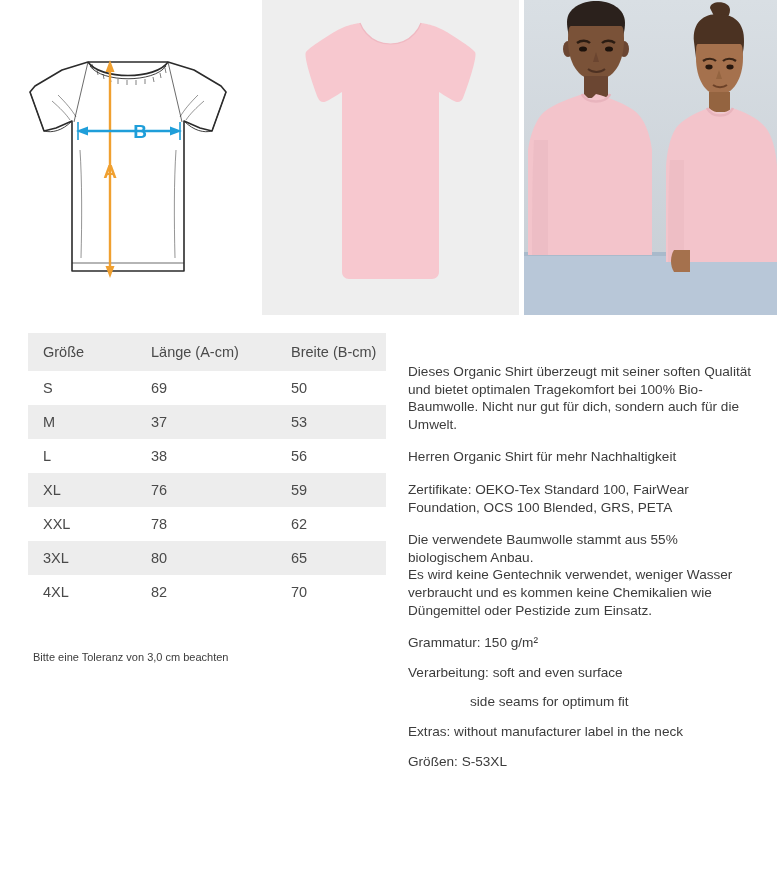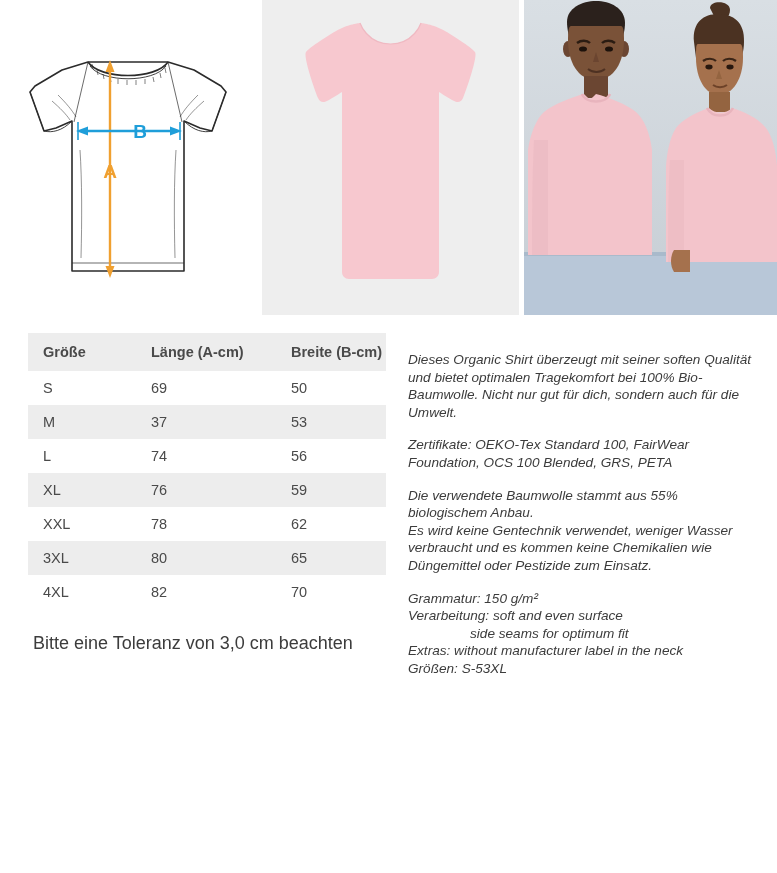--- a/index.html
+++ b/index.html
@@ -53,54 +53,54 @@
     padding-left: 28px;
     padding-top: 18px;
   }
   table.size-table {
     border-collapse: collapse;
     width: 358px;
     font-size: 14.5px;
   }
   table.size-table th {
     text-align: left;
-    font-weight: bold;
+    font-weight: normal;
     color: #4a4a4a;
     padding: 11px 0 11px 15px;
     background: #ededed;
     font-size: 14.5px;
   }
   table.size-table td {
     padding: 9px 0 9px 15px;
     color: #4a4a4a;
   }
   table.size-table tr.odd td { background: #ededed; }
   table.size-table tr.even td { background: #ffffff; }
   .col-size { width: 108px; }
   .col-len  { width: 140px; }
   .col-wid  { width: 110px; }
 
   .tolerance {
-    margin-top: 24px;
+    margin-top: 42px;
     padding-left: 5px;
-    font-size: 18px;
+    font-size: 11px;
     color: #3c3c3c;
   }
 
   
   .desc {
     width: 387px;
     padding-top: 36px;
     padding-right: 18px;
     padding-left: 18px;
     font-size: 13.6px;
     line-height: 17.6px;
     color: #3c3c3c;
   }
-  .desc p { margin: 0 0 15px 0; font-style: italic; }
+  .desc p { margin: 12px 0 15px 0; }
   .spec-line { white-space: pre-wrap; }
   .indent { display: inline-block; width: 62px; }
 </style>
 </head>
 <body>
 
 <div class="image-strip">
 
   <div class="img-panel panel-a">
     <svg class="tech-svg" width="257" height="315" viewBox="0 0 257 315">
@@ -257,21 +257,21 @@
           <td>69</td>
           <td>50</td>
         </tr>
         <tr class="odd">
           <td>M</td>
           <td>37</td>
           <td>53</td>
         </tr>
         <tr class="even">
           <td>L</td>
-          <td>74</td>
+          <td>38</td>
           <td>56</td>
         </tr>
         <tr class="odd">
           <td>XL</td>
           <td>76</td>
           <td>59</td>
         </tr>
         <tr class="even">
           <td>XXL</td>
           <td>78</td>
@@ -288,20 +288,21 @@
           <td>70</td>
         </tr>
       </tbody>
     </table>
 
     <div class="tolerance">Bitte eine Toleranz von 3,0 cm beachten</div>
   </div>
 
   <div class="desc">
     <p>Dieses Organic Shirt überzeugt mit seiner soften Qualität und bietet optimalen Tragekomfort bei 100% Bio-Baumwolle. Nicht nur gut für dich, sondern auch für die Umwelt.</p>
+    <p>Herren Organic Shirt für mehr Nachhaltigkeit</p>
     <p>Zertifikate: OEKO-Tex Standard 100, FairWear Foundation, OCS 100 Blended, GRS, PETA</p>
     <p class="spec-line">Die verwendete Baumwolle stammt aus 55% biologischem Anbau.
 Es wird keine Gentechnik verwendet, weniger Wasser verbraucht und es kommen keine Chemikalien wie Düngemittel oder Pestizide zum Einsatz.</p>
     <p style="margin-bottom:0">Grammatur: 150 g/m²</p>
     <p style="margin-bottom:0">Verarbeitung: soft and even surface</p>
     <p style="margin-bottom:0"><span class="indent"></span><span>side seams for optimum fit</span></p>
     <p style="margin-bottom:0">Extras: without manufacturer label in the neck</p>
     <p style="margin-bottom:0">Größen: S-53XL</p>
   </div>
 </div>

